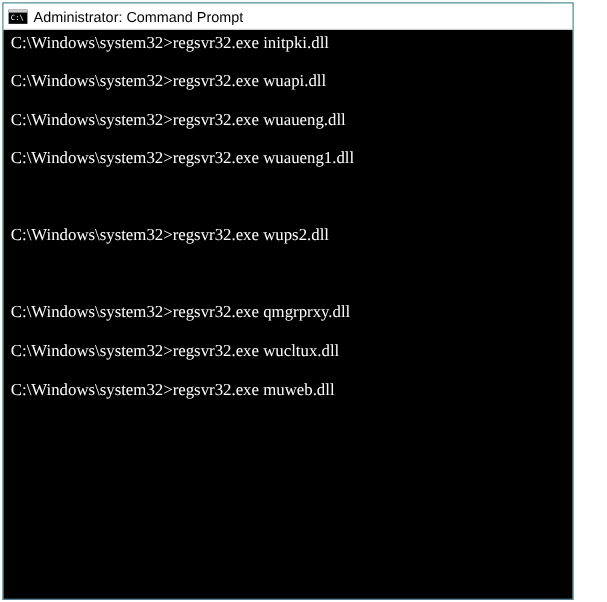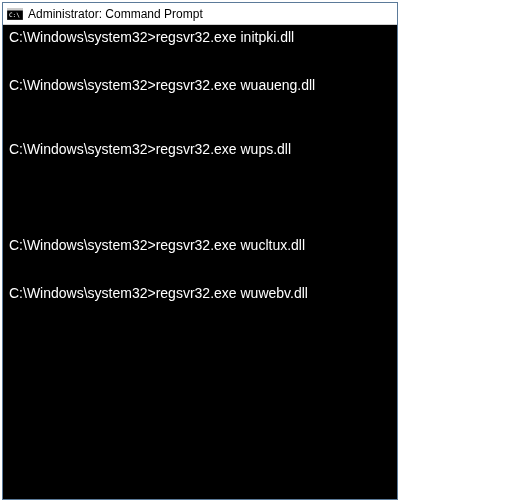--- a/index.html
+++ b/index.html
@@ -8,21 +8,21 @@
       box-sizing: border-box;
     }
     body {
       width: 506px;
       height: 502px;
       background: #ffffff;
       font-family: "Segoe UI", Tahoma, sans-serif;
       overflow: hidden;
     }
     .window {
-      width: 396px;
+      width: 476px;
       height: 498px;
       margin: 2px;
       border: 1px solid #5b7a99;
       background: #86efac;
       display: flex;
       flex-direction: column;
     }
     .titlebar {
       height: 22px;
       background: #ffffff;
@@ -43,21 +43,21 @@
       display: block;
     }
     .title-text {
       font-size: 12px;
       color: #000000;
     }
     .terminal {
       flex: 1;
       background: #000000;
       padding: 4px 6px;
-      font-family: Liberation Sans, sans-serif;
+      font-family: Liberation Serif, serif;
       font-size: 14px;
       color: #ffffff;
       line-height: 1.15;
     }
     .terminal-line {
       white-space: pre;
     }
     .blank-line {
       height: 16px;
     }
@@ -72,29 +72,32 @@
         <rect x="0" y="0" width="16" height="12" fill="#000000" stroke="#888888" stroke-width="0.5"></rect>
         <rect x="0" y="0" width="16" height="2.5" fill="#cccccc"></rect>
         <text x="2" y="9" font-family="monospace" font-size="6" fill="#ffffff">C:\</text>
       </svg>
     </span>
     <span class="title-text">Administrator: Command Prompt</span>
   </div>
   <div class="terminal">
     <div class="terminal-line">C:\Windows\system32&gt;regsvr32.exe initpki.dll</div>
     <div class="blank-line"></div>
+    <div class="terminal-line">C:\Windows\system32&gt;regsvr32.exe wuapi.dll</div>
     <div class="blank-line"></div>
     <div class="terminal-line">C:\Windows\system32&gt;regsvr32.exe wuaueng.dll</div>
     <div class="blank-line"></div>
-    <div class="blank-line"></div>
-    <div class="blank-line"></div>
-    <div class="terminal-line">C:\Windows\system32&gt;regsvr32.exe wups.dll</div>
+    <div class="terminal-line">C:\Windows\system32&gt;regsvr32.exe wuaueng1.dll</div>
     <div class="blank-line"></div>
     <div class="blank-line"></div>
     <div class="blank-line"></div>
+    <div class="terminal-line">C:\Windows\system32&gt;regsvr32.exe wups2.dll</div>
     <div class="blank-line"></div>
+    <div class="blank-line"></div>
+    <div class="blank-line"></div>
+    <div class="terminal-line">C:\Windows\system32&gt;regsvr32.exe qmgrprxy.dll</div>
     <div class="blank-line"></div>
     <div class="terminal-line">C:\Windows\system32&gt;regsvr32.exe wucltux.dll</div>
     <div class="blank-line"></div>
+    <div class="terminal-line">C:\Windows\system32&gt;regsvr32.exe muweb.dll</div>
     <div class="blank-line"></div>
-    <div class="terminal-line">C:\Windows\system32&gt;regsvr32.exe wuwebv.dll</div>
   </div>
 </div>
 
 </body></html>

